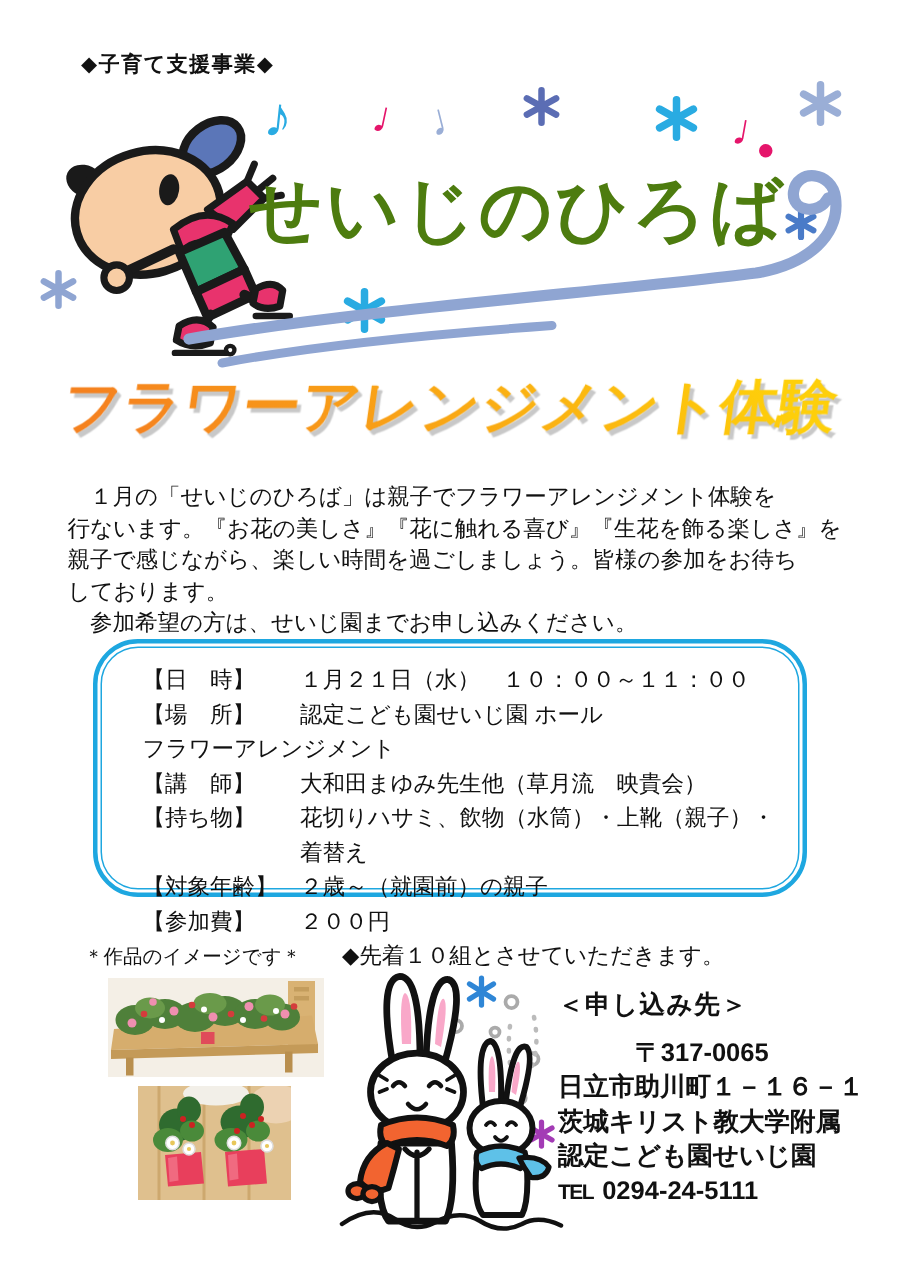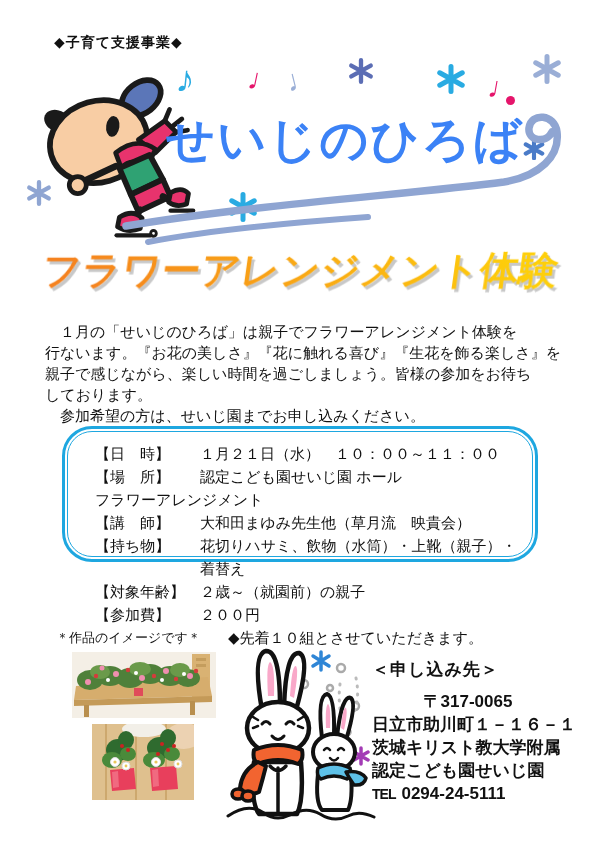--- a/index.html
+++ b/index.html
@@ -2,34 +2,34 @@
 <html><head>
 <meta charset="utf-8">
 <style>
   html,body{margin:0;padding:0;background:#fff;}
   .page{position:relative;width:600px;height:848px;background:#ffffff;overflow:hidden;
         font-family:"Liberation Sans","DejaVu Sans",sans-serif;color:#111;}
 
   .top-label{position:absolute;left:54px;top:34px;font-size:14px;font-weight:bold;letter-spacing:1px;}
 
   .main-title{position:absolute;left:166px;top:108px;font-size:48px;font-weight:900;
-              color:#3b82f6;letter-spacing:2px;white-space:nowrap;}
+              color:#4d7c0f;letter-spacing:2px;white-space:nowrap;}
 
   .event-title{position:absolute;left:0;top:244px;width:100%;text-align:center;
                font-size:39px;font-weight:900;white-space:nowrap;transform:skewX(-8deg);
                color:#f7941d;text-shadow:3px 3px 0 #c8c8c8;}
   @supports ((-webkit-background-clip:text) or (background-clip:text)){
     .event-title{background:linear-gradient(45deg,#f5821f 15%,#fecf0a 85%);
                  -webkit-background-clip:text;background-clip:text;color:transparent;
                  text-shadow:none;filter:drop-shadow(3px 3px 0 #c8c8c8);}
   }
 
   .intro{position:absolute;left:45px;top:321px;width:520px;font-size:15px;line-height:21px;}
 
-  .info-box{position:absolute;left:62px;top:426px;width:476px;height:136px;box-sizing:border-box;
+  .info-box{position:absolute;left:62px;top:426px;width:476px;height:172px;box-sizing:border-box;
             border:3px solid #1ea7e0;border-radius:30px;}
   .info-box::before{content:"";position:absolute;inset:2px;border:1.5px solid #1ea7e0;border-radius:25px;}
   .info-rows{position:absolute;left:30px;top:13px;right:12px;font-size:15px;}
   .info-row{display:flex;line-height:23px;}
   .info-label{width:105px;flex-shrink:0;}
   .info-note{line-height:23px;margin-left:133px;}
 
   .works-label{position:absolute;left:56px;top:629px;font-size:13px;}
 
   .photo{position:absolute;}

